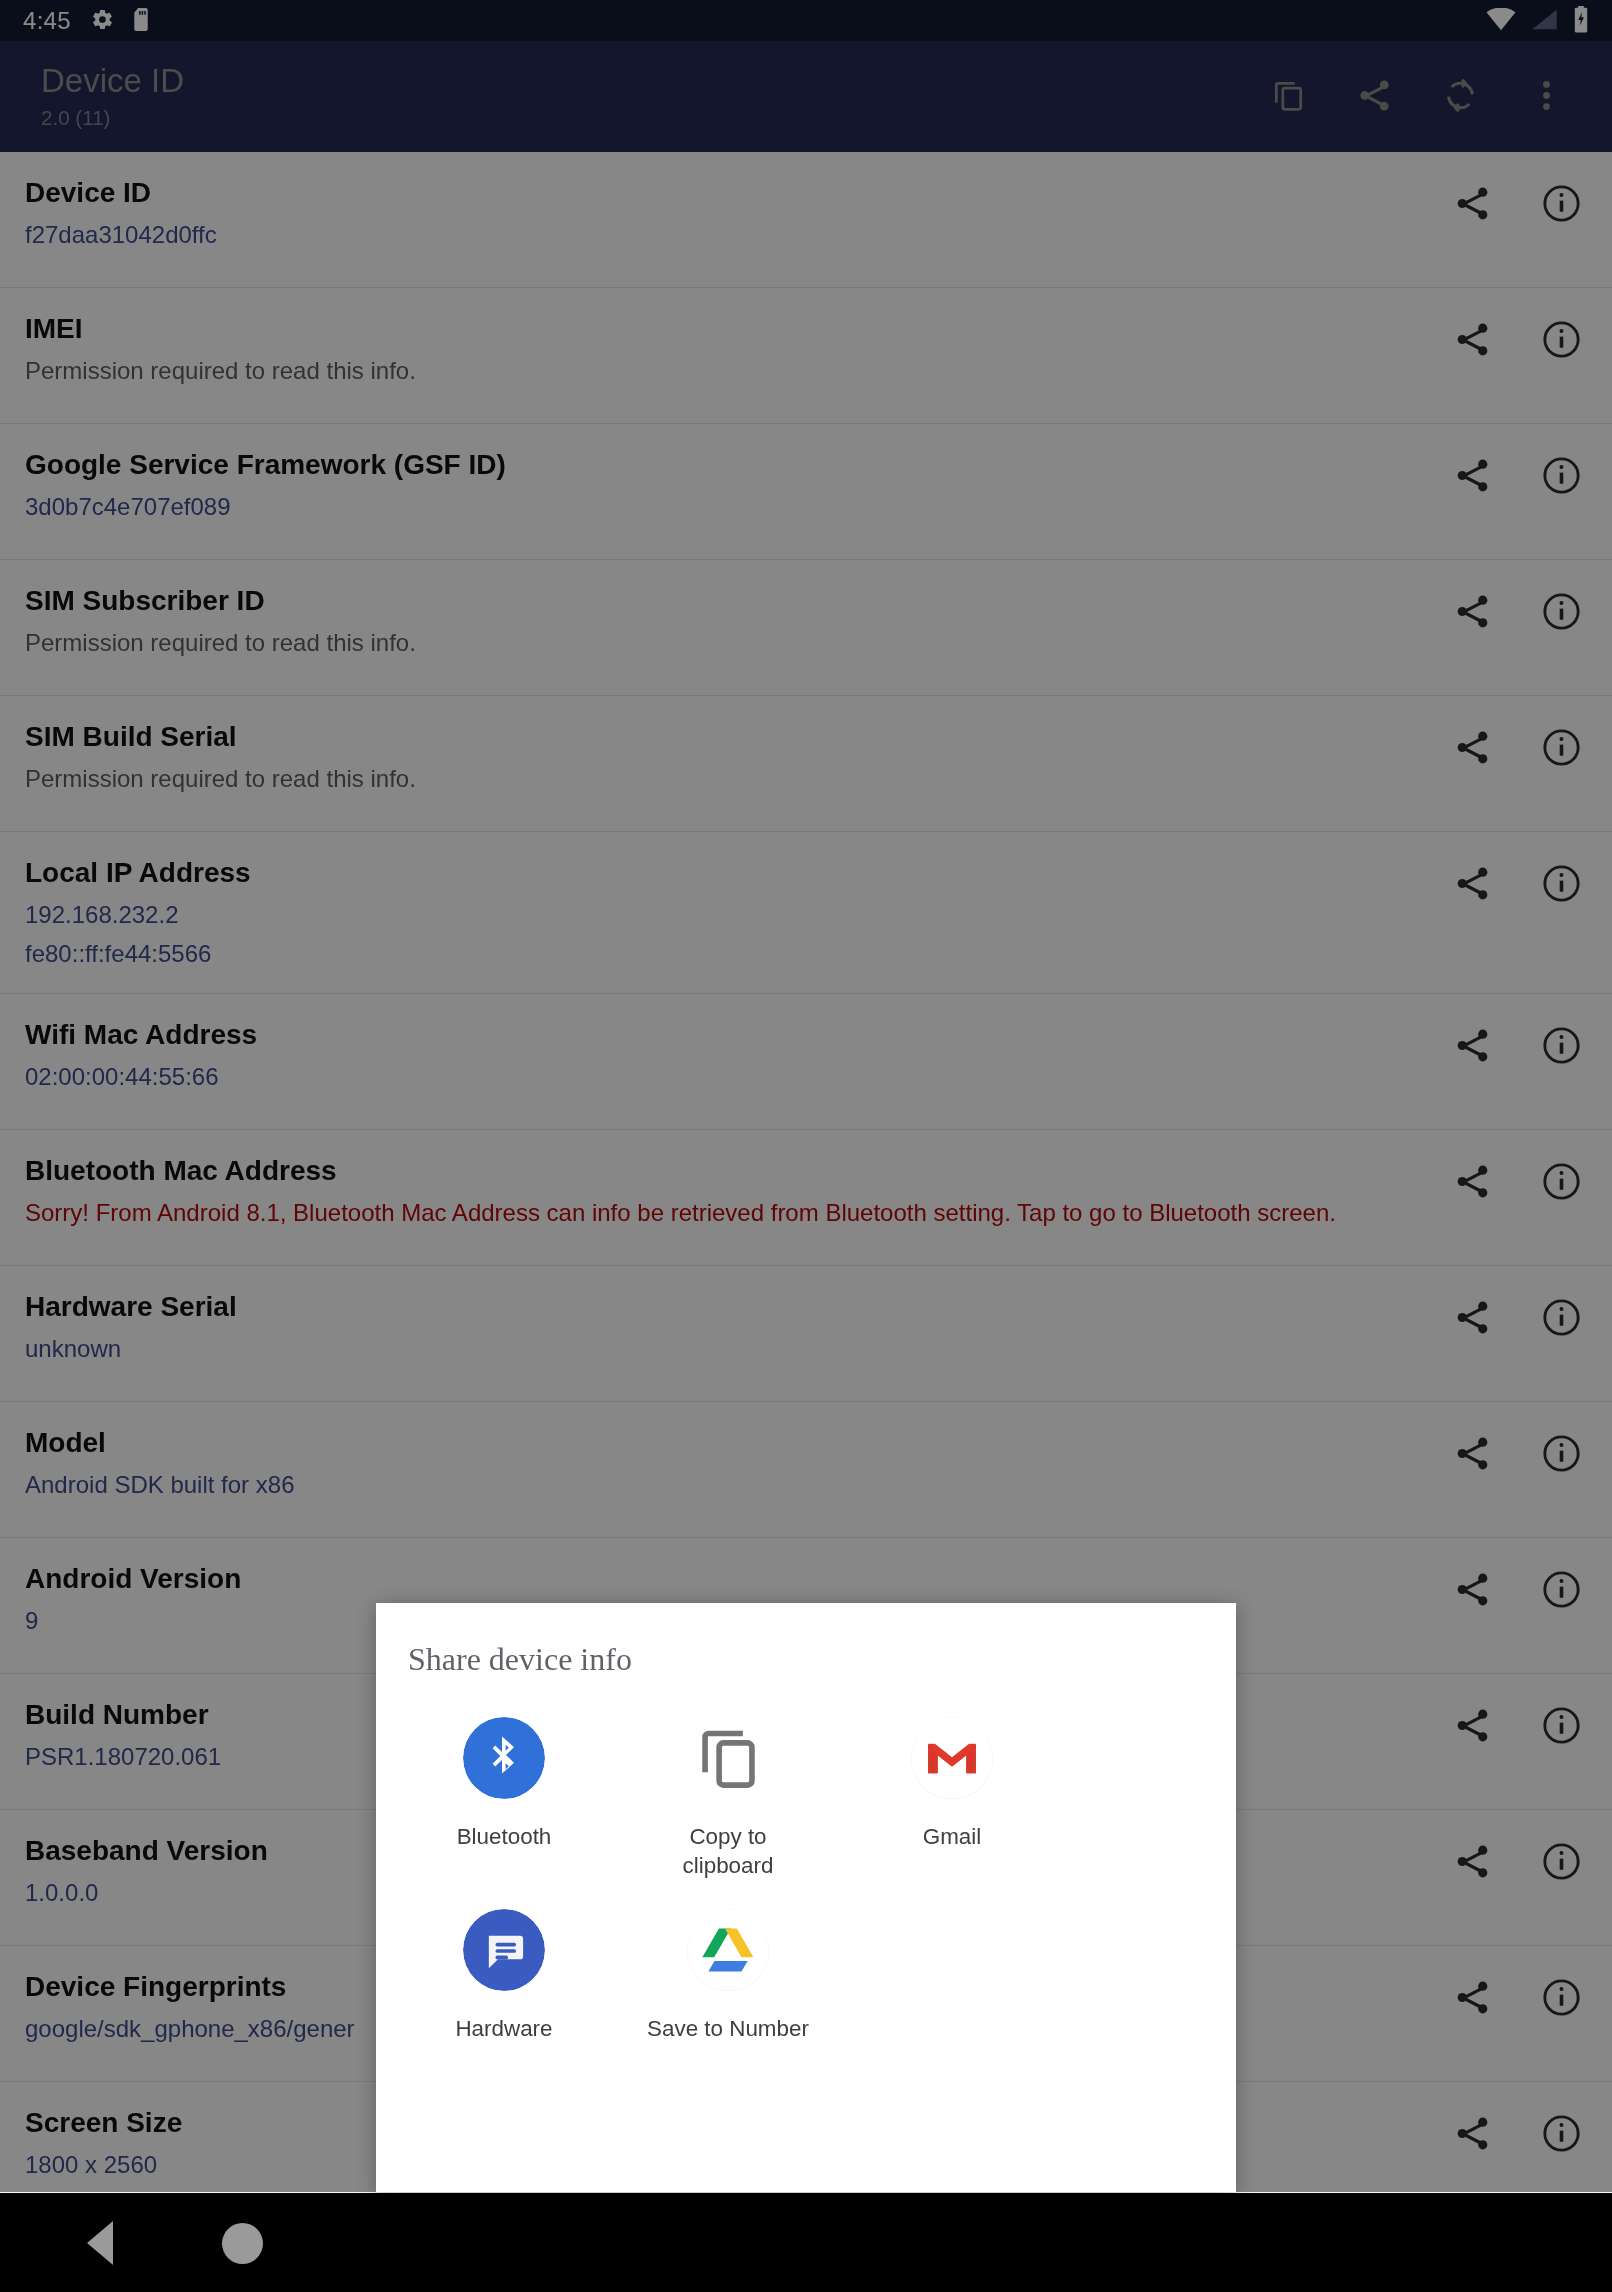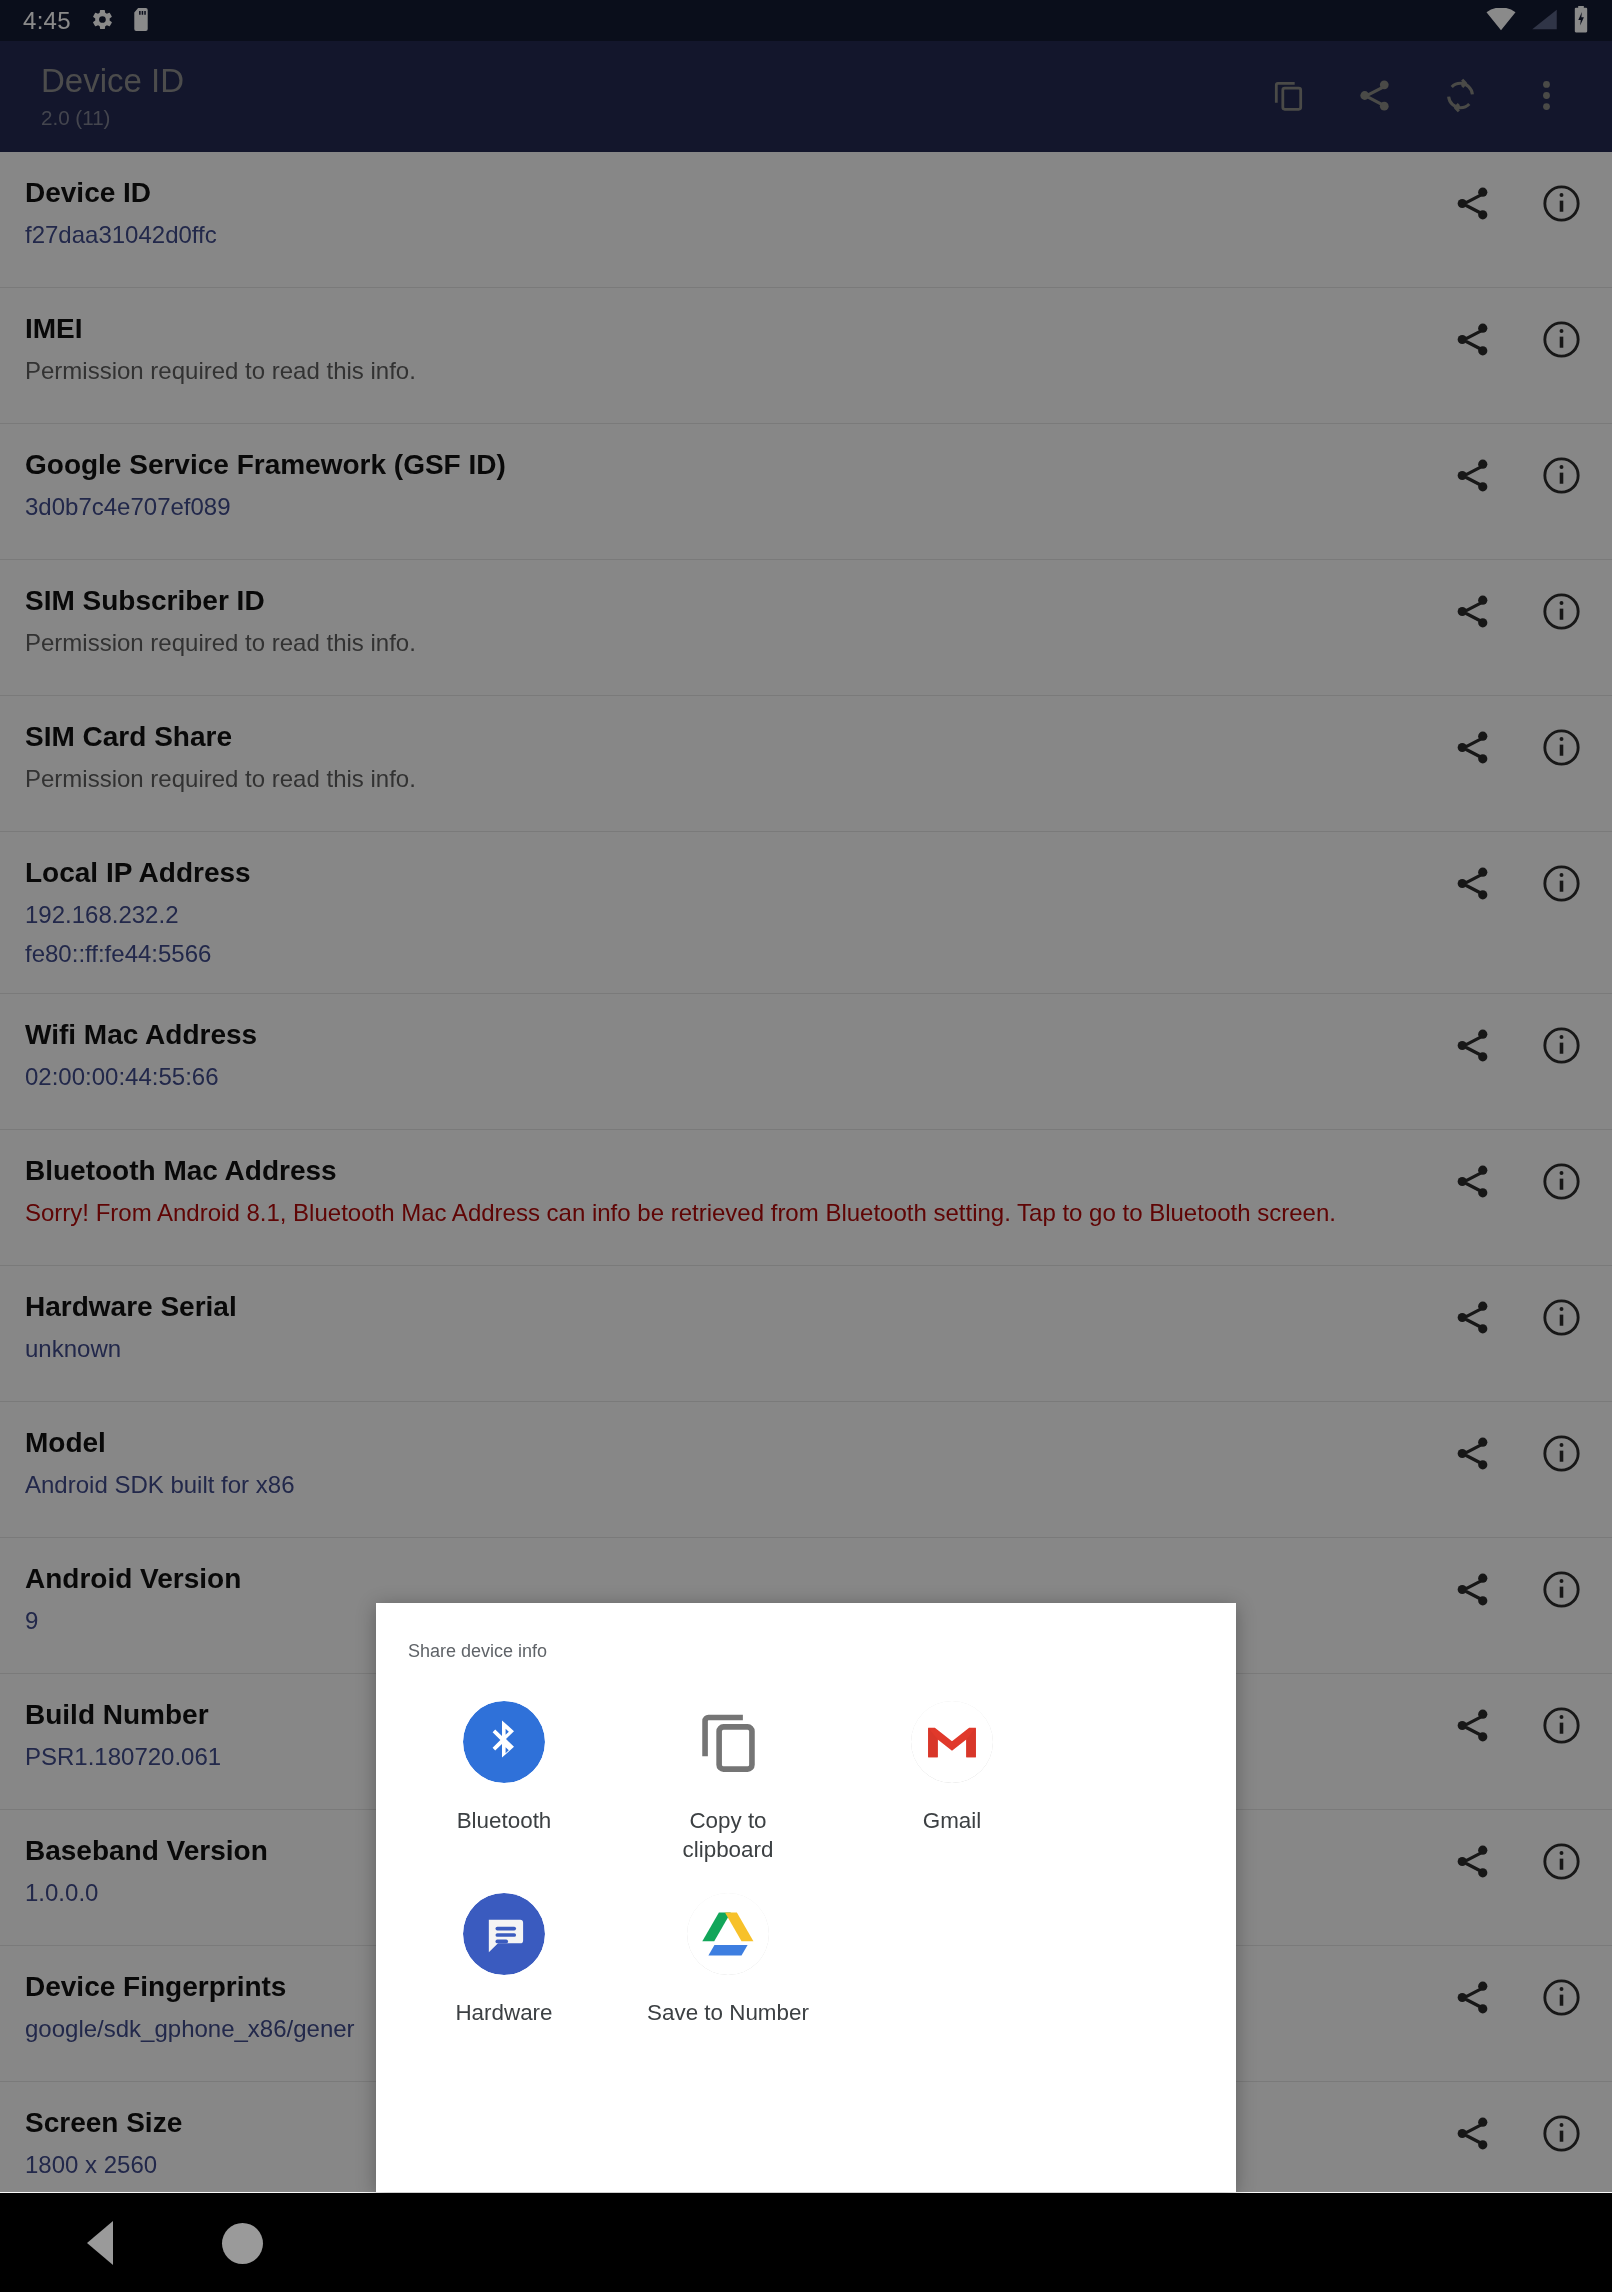--- a/index.html
+++ b/index.html
@@ -47,21 +47,21 @@
   .ic-btn { width:59px; height:59px; display:flex; align-items:center; justify-content:center; }
 
   
   #scrim { position:absolute; left:0; top:0; width:1612px; height:2192px; background:rgba(0,0,0,.46); }
 
   
   .dialog {
     position:absolute; left:376px; top:1603px; width:860px; height:589px;
     background:#fff; box-shadow:0 2.7px 18px rgba(0,0,0,.30);
   }
-  .dialog-title { font-size:18px; color:#5f6368; padding:38px 0 0 32px; }
+  .dialog-title { font-size:32px; color:#5f6368; padding:38px 0 0 32px;font-family:Liberation Serif, serif; }
   .share-grid {
     display:flex; flex-wrap:wrap; padding:19.7px 0 0 16px;
   }
   .share-item {
     width:224px; display:flex; flex-direction:column; align-items:center;
     padding:19.7px 7.2px 9px; 
   }
   .share-ico {
     width:82px; height:82px; border-radius:50%; display:flex;
     align-items:center; justify-content:center; overflow:hidden;
@@ -254,21 +254,21 @@
             <span><svg width="43" height="43" viewBox="0 0 24 24" fill="none" stroke="#2b2b2b" stroke-width="1.6">
                 <circle cx="12" cy="12" r="9.3"></circle>
                 <path d="M12 10.4v6.2" stroke-width="2"></path>
                 <circle cx="12" cy="7.3" r="1.1" fill="#2b2b2b" stroke="none"></circle>
               </svg></span>
           </div>
         </div>
       </div>
       <div class="row">
         <div class="row-text">
-          <div class="row-title">SIM Card Share</div>
+          <div class="row-title">SIM Build Serial</div>
           <div class="row-value muted">Permission required to read this info.</div>
         </div>
         <div class="row-icons">
           <div class="ic-btn">
             <span><svg width="41" height="41" viewBox="0 0 24 24" fill="#2b2b2b">
                 <circle cx="18" cy="5.4" r="2.7"></circle>
                 <circle cx="6" cy="12" r="2.7"></circle>
                 <circle cx="18" cy="18.6" r="2.7"></circle>
                 <path d="M7.6 10.8l9-4.7.9 1.7-9 4.7zM8.5 12.2l9 4.7-.9 1.7-9-4.7z"></path>
               </svg></span>

